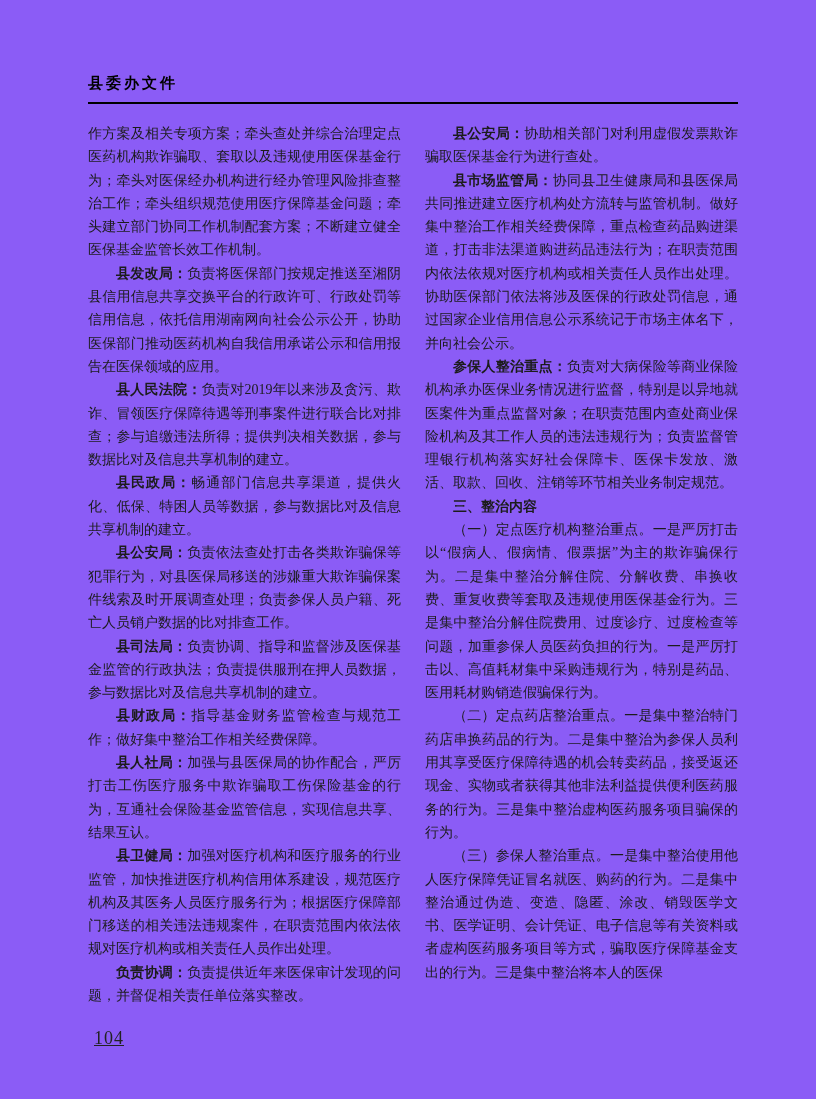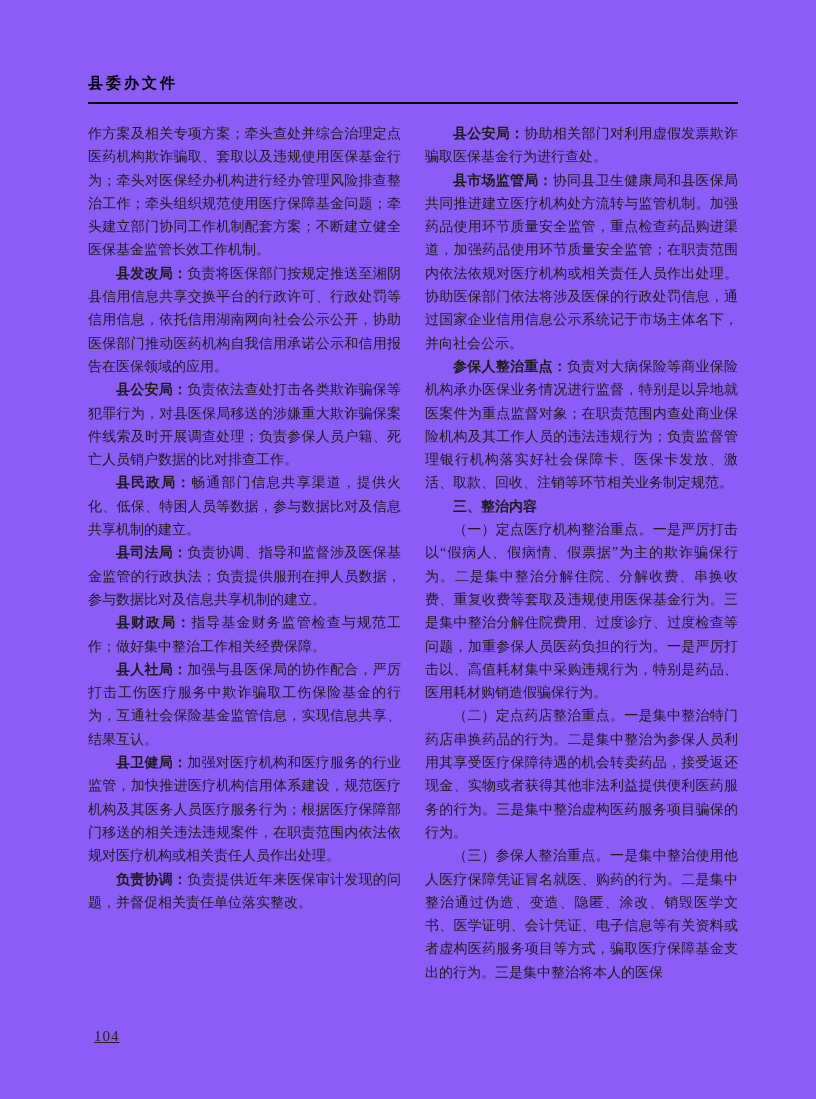--- a/index.html
+++ b/index.html
@@ -49,21 +49,21 @@
   .para {
     margin: 0;
     text-indent: 2em;
   }
   .para.no-indent { text-indent: 0; }
   .para .lead { font-weight: bold; }
   .page-number {
     position: absolute;
     left: 94px;
     top: 1028px;
-    font-size: 15px;
+    font-size: 18px;
     letter-spacing: 1px;
     color: #222;
     text-decoration: underline;
   }
 </style>
 </head>
 <body>
 
 <div class="page">
 
@@ -73,41 +73,42 @@
   </div>
 
   <div class="content">
 
     <div class="column">
 
         <p class="para no-indent"><b class="lead"></b><span>作方案及相关专项方案；牵头查处并综合治理定点医药机构欺诈骗取、套取以及违规使用医保基金行为；牵头对医保经办机构进行经办管理风险排查整治工作；牵头组织规范使用医疗保障基金问题；牵头建立部门协同工作机制配套方案；不断建立健全医保基金监管长效工作机制。</span></p>
 
         <p class="para"><b class="lead">县发改局：</b><span>负责将医保部门按规定推送至湘阴县信用信息共享交换平台的行政许可、行政处罚等信用信息，依托信用湖南网向社会公示公开，协助医保部门推动医药机构自我信用承诺公示和信用报告在医保领域的应用。</span></p>
 
+        <p class="para"><b class="lead">县人民法院：</b><span>负责对2019年以来涉及贪污、欺诈、冒领医疗保障待遇等刑事案件进行联合比对排查；参与追缴违法所得；提供判决相关数据，参与数据比对及信息共享机制的建立。</span></p>
+
+        <p class="para"><b class="lead">县民政局：</b><span>畅通部门信息共享渠道，提供火化、低保、特困人员等数据，参与数据比对及信息共享机制的建立。</span></p>
 
         <p class="para"><b class="lead">县公安局：</b><span>负责依法查处打击各类欺诈骗保等犯罪行为，对县医保局移送的涉嫌重大欺诈骗保案件线索及时开展调查处理；负责参保人员户籍、死亡人员销户数据的比对排查工作。</span></p>
-
-        <p class="para"><b class="lead">县民政局：</b><span>畅通部门信息共享渠道，提供火化、低保、特困人员等数据，参与数据比对及信息共享机制的建立。</span></p>
 
         <p class="para"><b class="lead">县司法局：</b><span>负责协调、指导和监督涉及医保基金监管的行政执法；负责提供服刑在押人员数据，参与数据比对及信息共享机制的建立。</span></p>
 
         <p class="para"><b class="lead">县财政局：</b><span>指导基金财务监管检查与规范工作；做好集中整治工作相关经费保障。</span></p>
 
         <p class="para"><b class="lead">县人社局：</b><span>加强与县医保局的协作配合，严厉打击工伤医疗服务中欺诈骗取工伤保险基金的行为，互通社会保险基金监管信息，实现信息共享、结果互认。</span></p>
 
         <p class="para"><b class="lead">县卫健局：</b><span>加强对医疗机构和医疗服务的行业监管，加快推进医疗机构信用体系建设，规范医疗机构及其医务人员医疗服务行为；根据医疗保障部门移送的相关违法违规案件，在职责范围内依法依规对医疗机构或相关责任人员作出处理。</span></p>
 
         <p class="para"><b class="lead">负责协调：</b><span>负责提供近年来医保审计发现的问题，并督促相关责任单位落实整改。</span></p>
       </div>
 
     <div class="column">
 
         <p class="para"><b class="lead">县公安局：</b><span>协助相关部门对利用虚假发票欺诈骗取医保基金行为进行查处。</span></p>
 
-        <p class="para"><b class="lead">县市场监管局：</b><span>协同县卫生健康局和县医保局共同推进建立医疗机构处方流转与监管机制。加强药品使用环节质量安全监管，重点检查药品购进渠道，加强药品使用环节质量安全监管；在职责范围内依法依规对医疗机构或相关责任人员作出处理。协助医保部门依法将涉及医保的行政处罚信息，通过国家企业信用信息公示系统记于市场主体名下，并向社会公示。</span></p>
+        <p class="para"><b class="lead">县市场监管局：</b><span>协同县卫生健康局和县医保局共同推进建立医疗机构处方流转与监管机制。做好集中整治工作相关经费保障，重点检查药品购进渠道，打击非法渠道购进药品违法行为；在职责范围内依法依规对医疗机构或相关责任人员作出处理。协助医保部门依法将涉及医保的行政处罚信息，通过国家企业信用信息公示系统记于市场主体名下，并向社会公示。</span></p>
 
         <p class="para"><b class="lead">参保人整治重点：</b><span>负责对大病保险等商业保险机构承办医保业务情况进行监督，特别是以异地就医案件为重点监督对象；在职责范围内查处商业保险机构及其工作人员的违法违规行为；负责监督管理银行机构落实好社会保障卡、医保卡发放、激活、取款、回收、注销等环节相关业务制定规范。</span></p>
 
         <p class="para"><b class="lead">三、整治内容</b><span></span></p>
 
         <p class="para"><b class="lead"></b><span>（一）定点医疗机构整治重点。一是严厉打击以“假病人、假病情、假票据”为主的欺诈骗保行为。二是集中整治分解住院、分解收费、串换收费、重复收费等套取及违规使用医保基金行为。三是集中整治分解住院费用、过度诊疗、过度检查等问题，加重参保人员医药负担的行为。一是严厉打击以、高值耗材集中采购违规行为，特别是药品、医用耗材购销造假骗保行为。</span></p>
 
         <p class="para"><b class="lead"></b><span>（二）定点药店整治重点。一是集中整治特门药店串换药品的行为。二是集中整治为参保人员利用其享受医疗保障待遇的机会转卖药品，接受返还现金、实物或者获得其他非法利益提供便利医药服务的行为。三是集中整治虚构医药服务项目骗保的行为。</span></p>
 
         <p class="para"><b class="lead"></b><span>（三）参保人整治重点。一是集中整治使用他人医疗保障凭证冒名就医、购药的行为。二是集中整治通过伪造、变造、隐匿、涂改、销毁医学文书、医学证明、会计凭证、电子信息等有关资料或者虚构医药服务项目等方式，骗取医疗保障基金支出的行为。三是集中整治将本人的医保</span></p>

